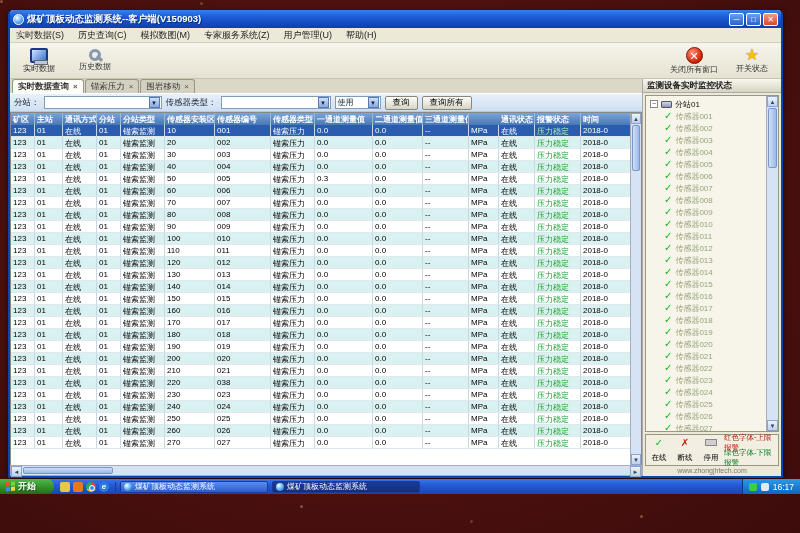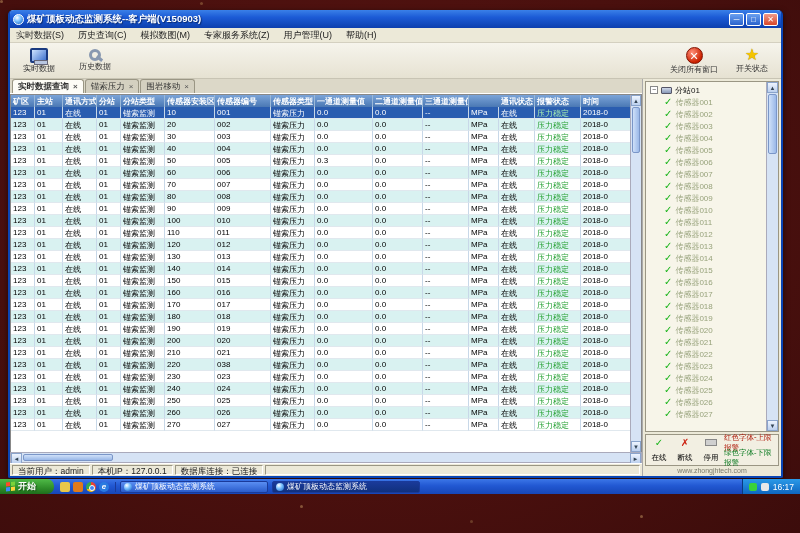--- a/index.html
+++ b/index.html
@@ -186,20 +186,38 @@
           <div class="tab">
             <span>锚索压力</span>
             <span class="tabx">×</span>
           </div>
           <div class="tab">
             <span>围岩移动</span>
             <span class="tabx">×</span>
           </div>
         </div>
 
+      <div class="querybar">
+        <span>分站：</span>
+        <div class="combo" style="width:118px;">
+          <span class="val"></span>
+          <span class="drop">▼</span>
+        </div>
+        <span>传感器类型：</span>
+        <div class="combo" style="width:110px;">
+          <span class="val"></span>
+          <span class="drop">▼</span>
+        </div>
+        <div class="combo" style="width:46px;">
+          <span class="val">使用</span>
+          <span class="drop">▼</span>
+        </div>
+        <button class="qbtn">查询</button>
+        <button class="qbtn">查询所有</button>
+      </div>
 
 
       <div class="tablewrap">
         <div class="grid" id="grid">
             <div class="thead">
               <div class="cell" style="width: 24px;">矿区</div>
               <div class="cell" style="width: 28px;">主站</div>
               <div class="cell" style="width: 34px;">通讯方式</div>
               <div class="cell" style="width: 24px;">分站</div>
               <div class="cell" style="width: 44px;">分站类型</div>
@@ -681,29 +699,24 @@
           <div class="sbtn">▼</div>
         </div>
       </div>
       <div class="hscroll">
         <div class="sbtn" style="width:11px;flex:0 0 11px;">◄</div>
         <div class="hthumb"></div>
         <div class="hfill"></div>
         <div class="sbtn" style="width:11px;flex:0 0 11px;">►</div>
       </div>
 
-      <div class="statusbar">
-        <div class="statusseg">当前用户：admin</div>
-        <div class="statusseg">本机IP：127.0.0.1</div>
-        <div class="statusseg">数据库连接：已连接</div>
-        <div class="statusseg" style="flex:1"></div>
-      </div>
     </div>
 
     <div class="sidebar">
+      <div class="sbheader">监测设备实时监控状态</div>
       <div class="treebox">
         <div class="tree" id="tree">
             <div class="treerow">
               <span class="expander">−</span>
               <span class="devicon"></span>
               <span class="grouplabel">分站01</span>
             </div>
             <div class="treerow sensorrow">
               <span class="check">✓</span>
               <span class="sensorlabel">传感器001</span>

